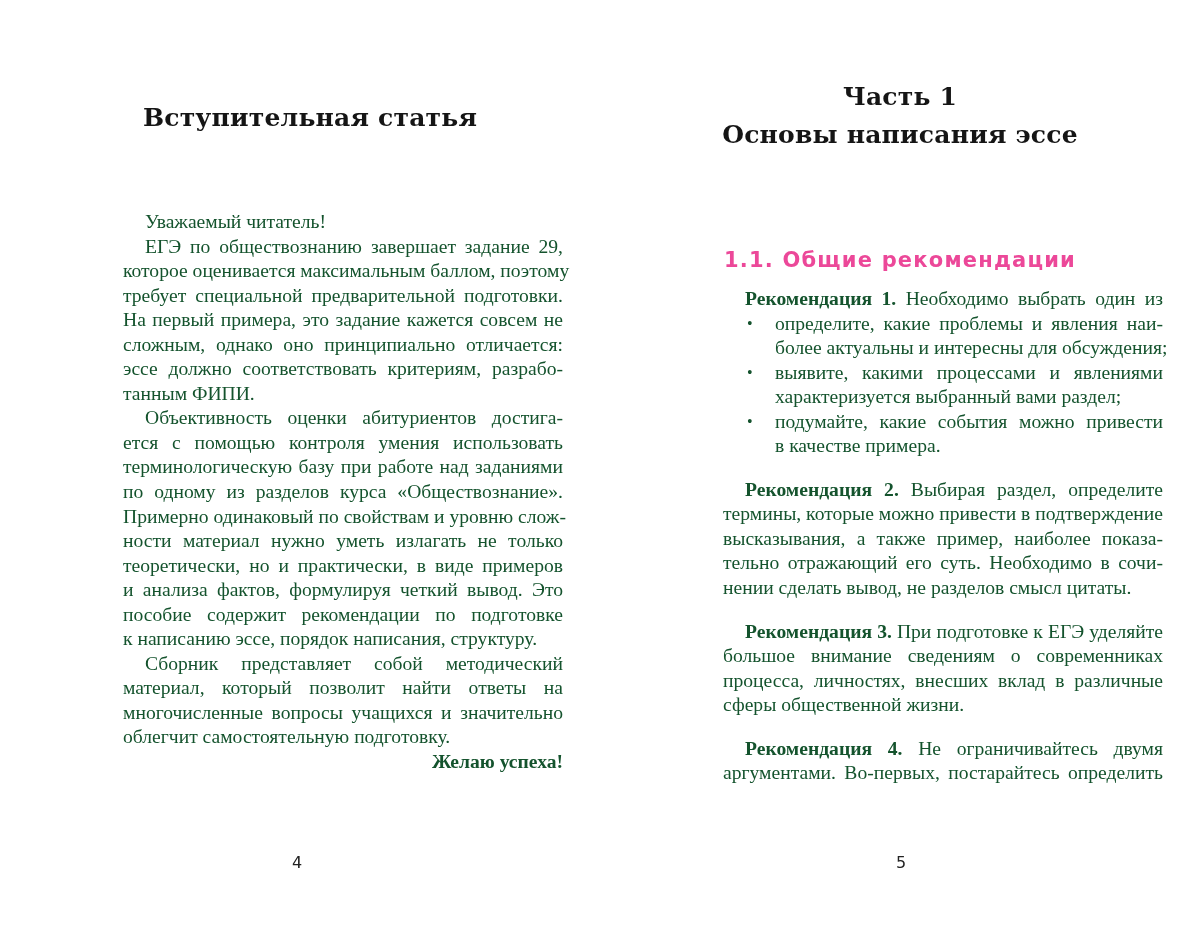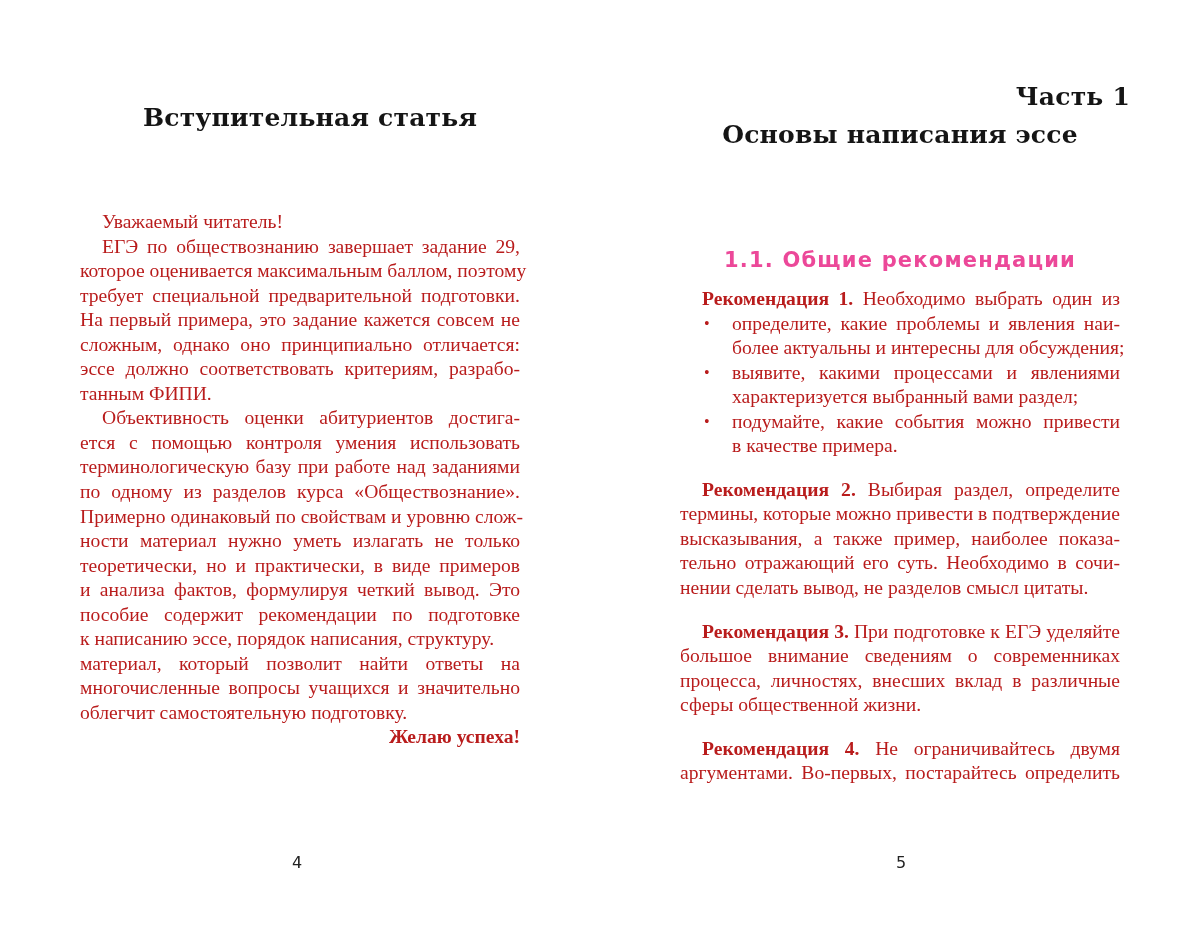--- a/index.html
+++ b/index.html
@@ -27,21 +27,21 @@
       position: absolute;
       font-family: "DejaVu Serif", serif;
       font-weight: bold;
       font-size: 25px;
       letter-spacing: 0.2px;
       text-align: center;
       white-space: nowrap;
       color: #151515;
     }
     #left-title { left: 80px; width: 460px; top: 103px; }
-    #part-number { left: 70px; width: 460px; top: 82px; text-align: right; }
+    #part-number { left: 70px; width: 460px; top: 82px; }
     #part-title { left: 70px; width: 460px; top: 120px; }
 
     .section-title {
       position: absolute;
       left: 70px;
       width: 460px;
       top: 248px;
       text-align: center;
       font-family: "DejaVu Sans", sans-serif;
       font-weight: bold;
@@ -49,21 +49,22 @@
       letter-spacing: 1.2px;
       color: #ec4899;
       white-space: nowrap;
     }
 
     .text-block {
       position: absolute;
       font-family: "Liberation Serif", "DejaVu Serif", serif;
       font-size: 19.6px;
       line-height: 24.55px;
-      color: #b91c1c;
+      color: #14532d;
+      margin-left: 43px;
     }
     #left-body { left: 80px; width: 440px; top: 210px; }
     #right-body { left: 80px; width: 440px; top: 287px; }
 
     .ln {
       display: block;
       height: 24.55px;
       white-space: nowrap;
       text-align: justify;
       text-align-last: justify;
@@ -131,20 +132,21 @@
       <span class="ln">по одному из разделов курса «Обществознание».</span>
       <span class="ln">Примерно одинаковый по свойствам и уровню слож-</span>
       <span class="ln">ности материал нужно уметь излагать не только</span>
       <span class="ln">теоретически, но и практически, в виде примеров</span>
       <span class="ln">и анализа фактов, формулируя четкий вывод. Это</span>
       <span class="ln">пособие содержит рекомендации по подготовке</span>
       <span class="ln last">к написанию эссе, порядок написания, структуру.</span>
     </div>
 
     <div>
+      <span class="ln indent">Сборник представляет собой методический</span>
       <span class="ln">материал, который позволит найти ответы на</span>
       <span class="ln">многочисленные вопросы учащихся и значительно</span>
       <span class="ln last">облегчит самостоятельную подготовку.</span>
     </div>
 
     <span class="ln right bold">Желаю успеха!</span>
   </div>
 
   <div class="page-number" id="page-num-left">4</div>
 </div>

